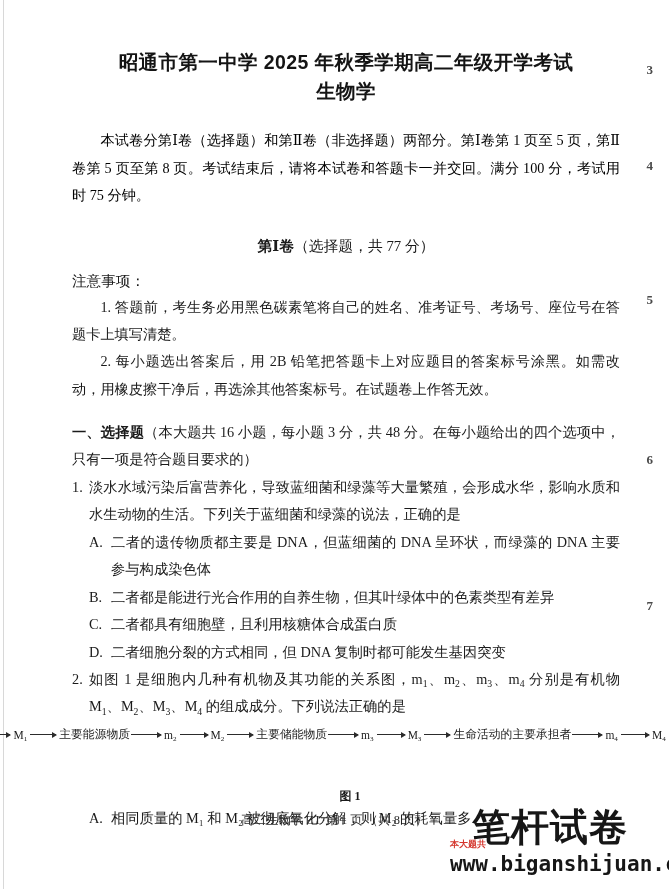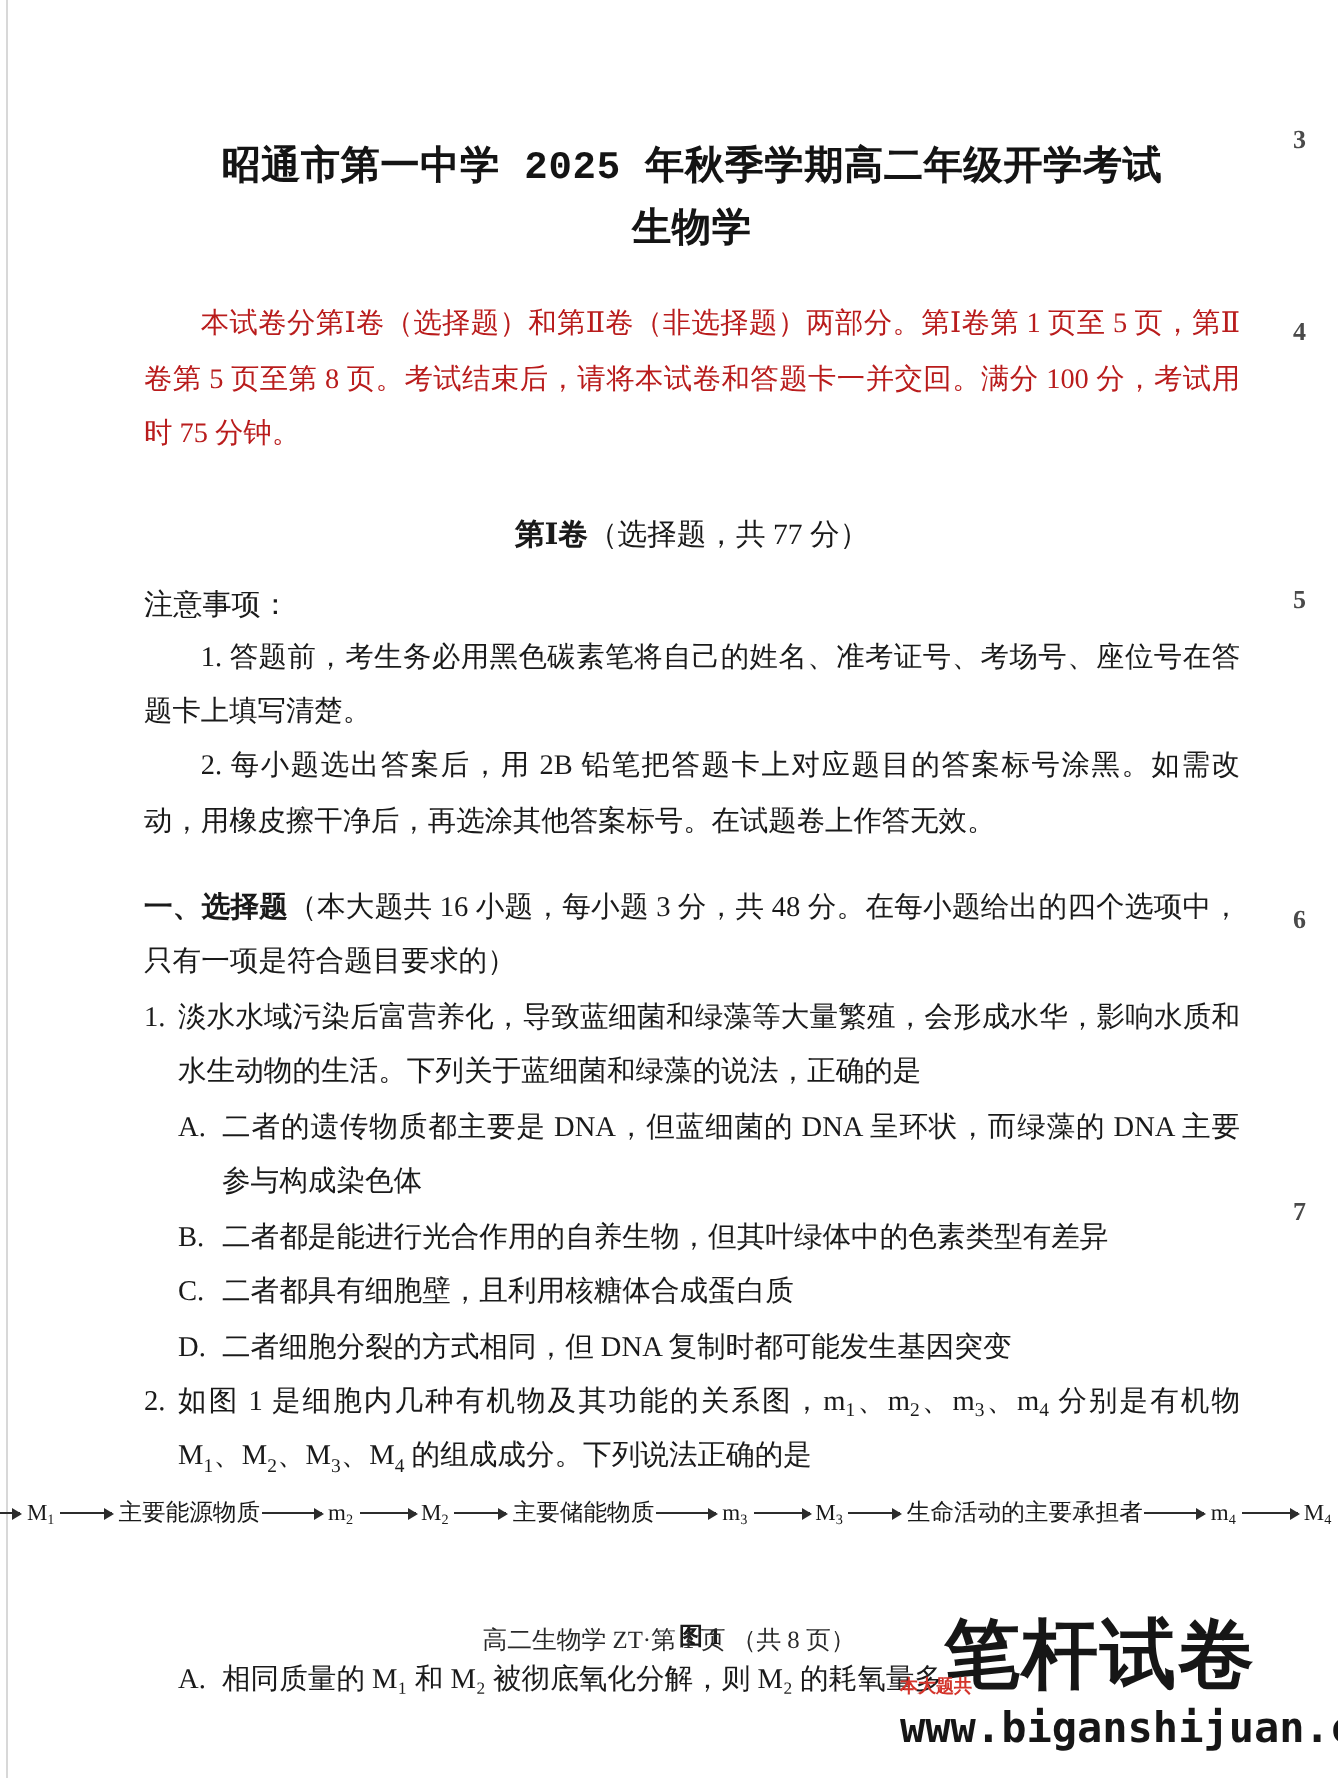--- a/index.html
+++ b/index.html
@@ -55,44 +55,44 @@
   
   .content {
     position: absolute;
     left: 72px;
     top: 0;
     width: 548px;
   }
 
   .doc-title {
     text-align: center;
-    font-family: Liberation Mono, monospace;
+    font-family: Liberation Sans, sans-serif;
     font-weight: bold;
     font-size: 19.5px;
     letter-spacing: 0.4px;
-    margin-top: 70px;
+    margin-top: 48px;
     line-height: 1.45;
     color: #141414;
   }
   .doc-subtitle {
     text-align: center;
     font-family: "DejaVu Serif", "Liberation Serif", serif;
     font-weight: bold;
     font-size: 19.5px;
     letter-spacing: 0.4px;
     margin-top: 2px;
     color: #141414;
   }
 
   .para {
     font-size: 14.2px;
     line-height: 1.92;
     text-align: justify;
     text-justify: inter-ideograph;
-    color: #b91c1c;
+    color: #000000;
   }
   .indent2 { text-indent: 2em; }
 
   .intro-block { margin-top: 22px; }
 
   .section-head {
     text-align: center;
     font-size: 14.8px;
     margin-top: 24px;
     line-height: 1.8;

